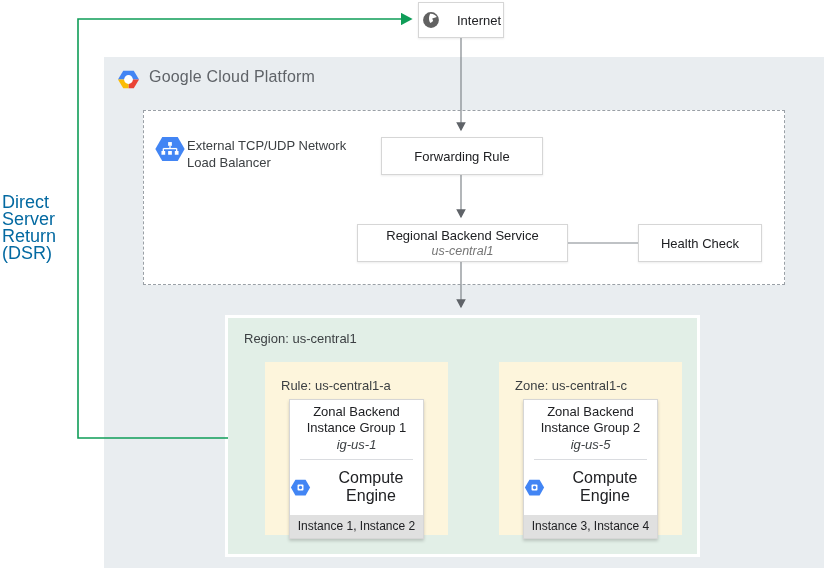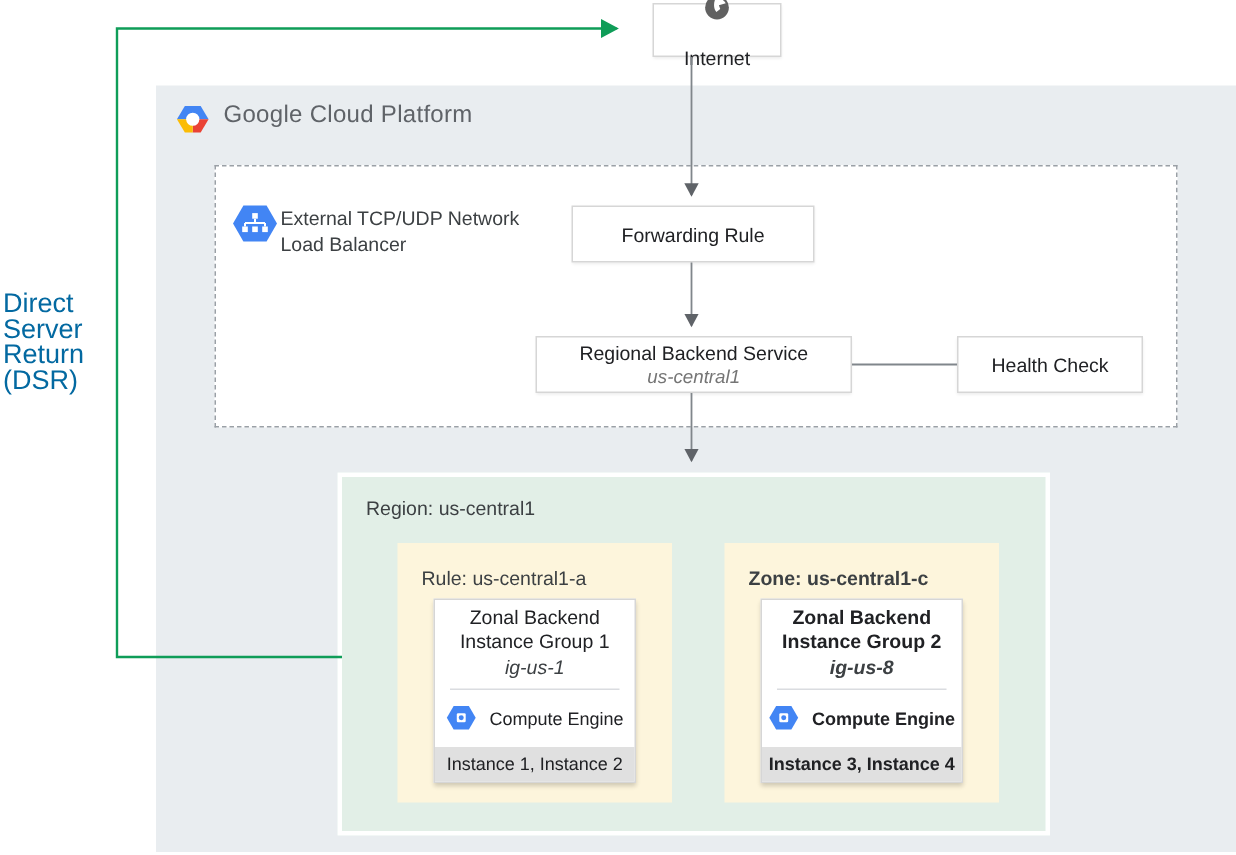--- a/index.html
+++ b/index.html
@@ -12,39 +12,39 @@
   .gcp-logo-row { position:absolute; left:117px; top:68px; display:flex; align-items:flex-start; gap:9px; }
   .gcp-logo-text { font-size:16px; color:#5f6368; letter-spacing:.2px; }
 
   .lb-dashed-box { position:absolute; left:143px; top:110px; width:642px; height:175px; background:#fff; border:1px dashed #9aa0a6; }
   .lb-head { position:absolute; left:154px; top:135px; display:flex; align-items:flex-start; gap:1px; }
   .lb-label { font-size:13px; line-height:17px; color:#3c4043; padding-top:2px; }
 
   .region-box { position:absolute; left:225px; top:315px; width:475px; height:242px; background:#e2efe7; border:3px solid #ffffff; }
   .region-label { position:absolute; left:16px; top:13px; font-size:13px; color:#3c4043; }
   .zone-box { position:absolute; top:44px; width:183px; height:173px; background:#fdf5dc; }
-  .zone-a { left:37px; } .zone-c { left:255px;font-weight:bold; }
+  .zone-a { left:37px; } .zone-c { left:271px; }
   .zone-label { position:absolute; left:16px; top:16px; font-size:13px; color:#3c4043; }
 
   .ig-card { position:absolute; left:24px; top:37px; width:135px; background:#fff; border:1px solid #d6d6d6;
              box-shadow:0 2px 3px rgba(0,0,0,.18); display:flex; flex-direction:column; text-align:center; }
   .ig-title { font-size:13px; line-height:16px; padding-top:4px; color:#202124; }
   .ig-sub { font-size:13px; font-style:italic; color:#3c4043; padding-top:1px; }
   .ig-divider { height:1px; background:#dadce0; margin:7px 10px 0 10px; }
   .ig-engine-row { display:flex; align-items:center; justify-content:center; gap:8px; padding:9px 0 10px 0; }
-  .ig-engine-label { font-size:12px; color:#202124; }
+  .ig-engine-label { font-size:16px; color:#202124; }
   .ig-footer { background:#e0e0e0; font-size:12px; color:#202124; padding:4px 2px 5px 2px; }
 
   
   .node { position:absolute; background:#fff; border:1px solid #d6d6d6; display:flex; flex-direction:column;
           align-items:center; justify-content:center; box-shadow:0 1px 2px rgba(0,0,0,.08); }
   .node-label { font-size:13px; color:#202124; }
   .node-sub { font-size:12.5px; font-style:italic; color:#757575; margin-top:1px; }
 
-  .internet-node { left:435px; top:2px; width:86px; height:36px; flex-direction:column; gap:16px; }
+  .internet-node { left:418px; top:2px; width:86px; height:36px; flex-direction:row; gap:16px; }
 
   .fwd-node { left:381px; top:137px; width:162px; height:38px; }
   .backend-node { left:357px; top:224px; width:211px; height:38px; }
   .health-node { left:638px; top:224px; width:124px; height:38px; }
 
   .dsr-label { position:absolute; left:2px; top:194px; width:86px; font-size:18px; line-height:17px; color:#0369a1; }
 
   .overlay { position:absolute; left:0; top:0; width:824px; height:570px; pointer-events:none; }
 </style>
 </head>
@@ -114,21 +114,21 @@
       </div>
     </div>
 
     <div class="zone-box zone-c">
       <div class="zone-label">Zone: us-central1-c</div>
       <div class="ig-card">
         <div class="ig-title">
           <span>Zonal Backend</span><br>
           <span>Instance Group 2</span>
         </div>
-        <div class="ig-sub">ig-us-8</div>
+        <div class="ig-sub">ig-us-5</div>
         <div class="ig-divider"></div>
         <div class="ig-engine-row">
           <span style="display:inline-flex;">
             <svg width="21" height="19" viewBox="0 0 24 21">
               <polygon points="1,10.5 6.2,1.5 17.8,1.5 23,10.5 17.8,19.5 6.2,19.5" fill="#4285f4"></polygon>
               <rect x="8.6" y="7.1" width="6.8" height="6.8" rx="1" fill="#ffffff"></rect>
               <circle cx="12" cy="10.5" r="1.9" fill="#4285f4"></circle>
             </svg>
           </span>
           <span class="ig-engine-label">Compute Engine</span>

